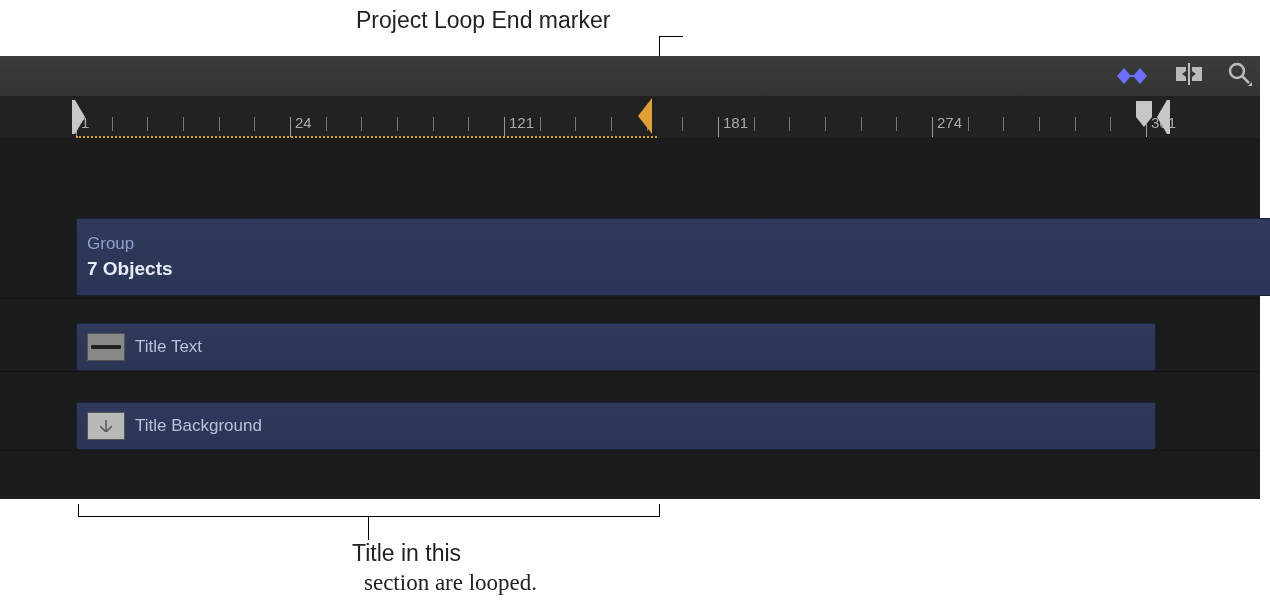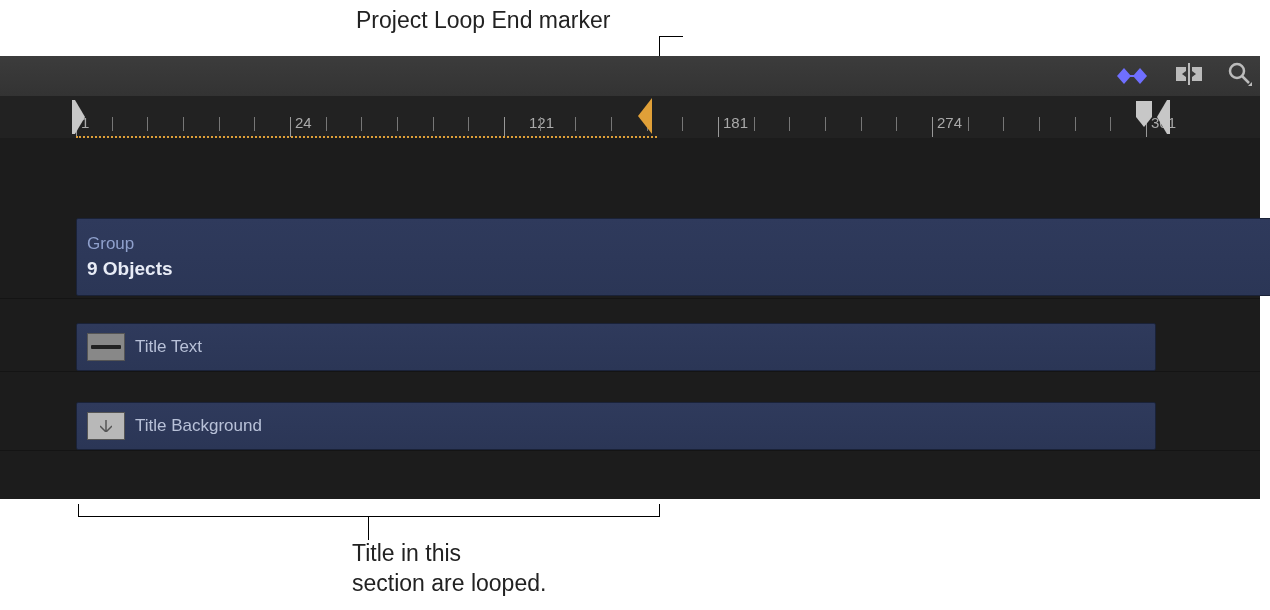--- a/index.html
+++ b/index.html
@@ -74,21 +74,21 @@
         <div class="tick" style="left: 218.667px;"></div>
         <div class="tick" style="left: 254.333px;"></div>
         <div class="tick major" style="left: 290px;"></div>
         <div class="tick-label" style="left: 290px;">24</div>
         <div class="tick" style="left: 325.667px;"></div>
         <div class="tick" style="left: 361.333px;"></div>
         <div class="tick" style="left: 397px;"></div>
         <div class="tick" style="left: 432.667px;"></div>
         <div class="tick" style="left: 468.333px;"></div>
         <div class="tick major" style="left: 504px;"></div>
-        <div class="tick-label" style="left: 524px;">121</div>
+        <div class="tick-label" style="left: 504px;">121</div>
         <div class="tick" style="left: 539.667px;"></div>
         <div class="tick" style="left: 575.333px;"></div>
         <div class="tick" style="left: 611px;"></div>
         <div class="tick" style="left: 646.667px;"></div>
         <div class="tick" style="left: 682.333px;"></div>
         <div class="tick major" style="left: 718px;"></div>
         <div class="tick-label" style="left: 718px;">181</div>
         <div class="tick" style="left: 753.667px;"></div>
         <div class="tick" style="left: 789.333px;"></div>
         <div class="tick" style="left: 825px;"></div>
@@ -138,21 +138,21 @@
 
     <div class="loop-marker" style="left:638px;">
       <div class="loop-tri"></div>
     </div>
 
     <div class="tracks-area">
 
       <div class="row" style="left:0;right:0;top:80px;height:80px;">
         <div class="bar" style="left:76px;width:1224px;height:78px;flex-direction:column;align-items:flex-start;justify-content:center;gap:4px;">
           <span style="color:#8fa0cc;font-size:17px;">Group</span>
-          <span style="color:#e8ecf6;font-weight:600;font-size:19px;">9 Objects</span>
+          <span style="color:#e8ecf6;font-weight:600;font-size:19px;">7 Objects</span>
         </div>
       </div>
 
       <div class="row" style="left:0;right:0;top:185px;">
         <div class="bar" style="left:76px;width:1080px;">
           <span class="layer-thumb">
               <span class="ttl-thumb"></span>
             </span>
           <span>Title Text</span>
         </div>
@@ -167,14 +167,14 @@
           </span>
           <span>Title Background</span>
         </div>
       </div>
     </div>
   </div>
 
   <div class="bracket" style="left:78px;top:504px;width:580px;"></div>
   <div class="callout-line" style="left:368px;top:516px;width:1px;height:24px;"></div>
   <div class="callout" style="left:352px;top:540px;">Title in this</div>
-  <div class="callout" style="left:352px;top:570px;">section are looped.</div>
+  <div class="callout" style="left:364px;top:570px;font-family:Liberation Serif, serif;">section are looped.</div>
 </div>
 
 </body></html>

